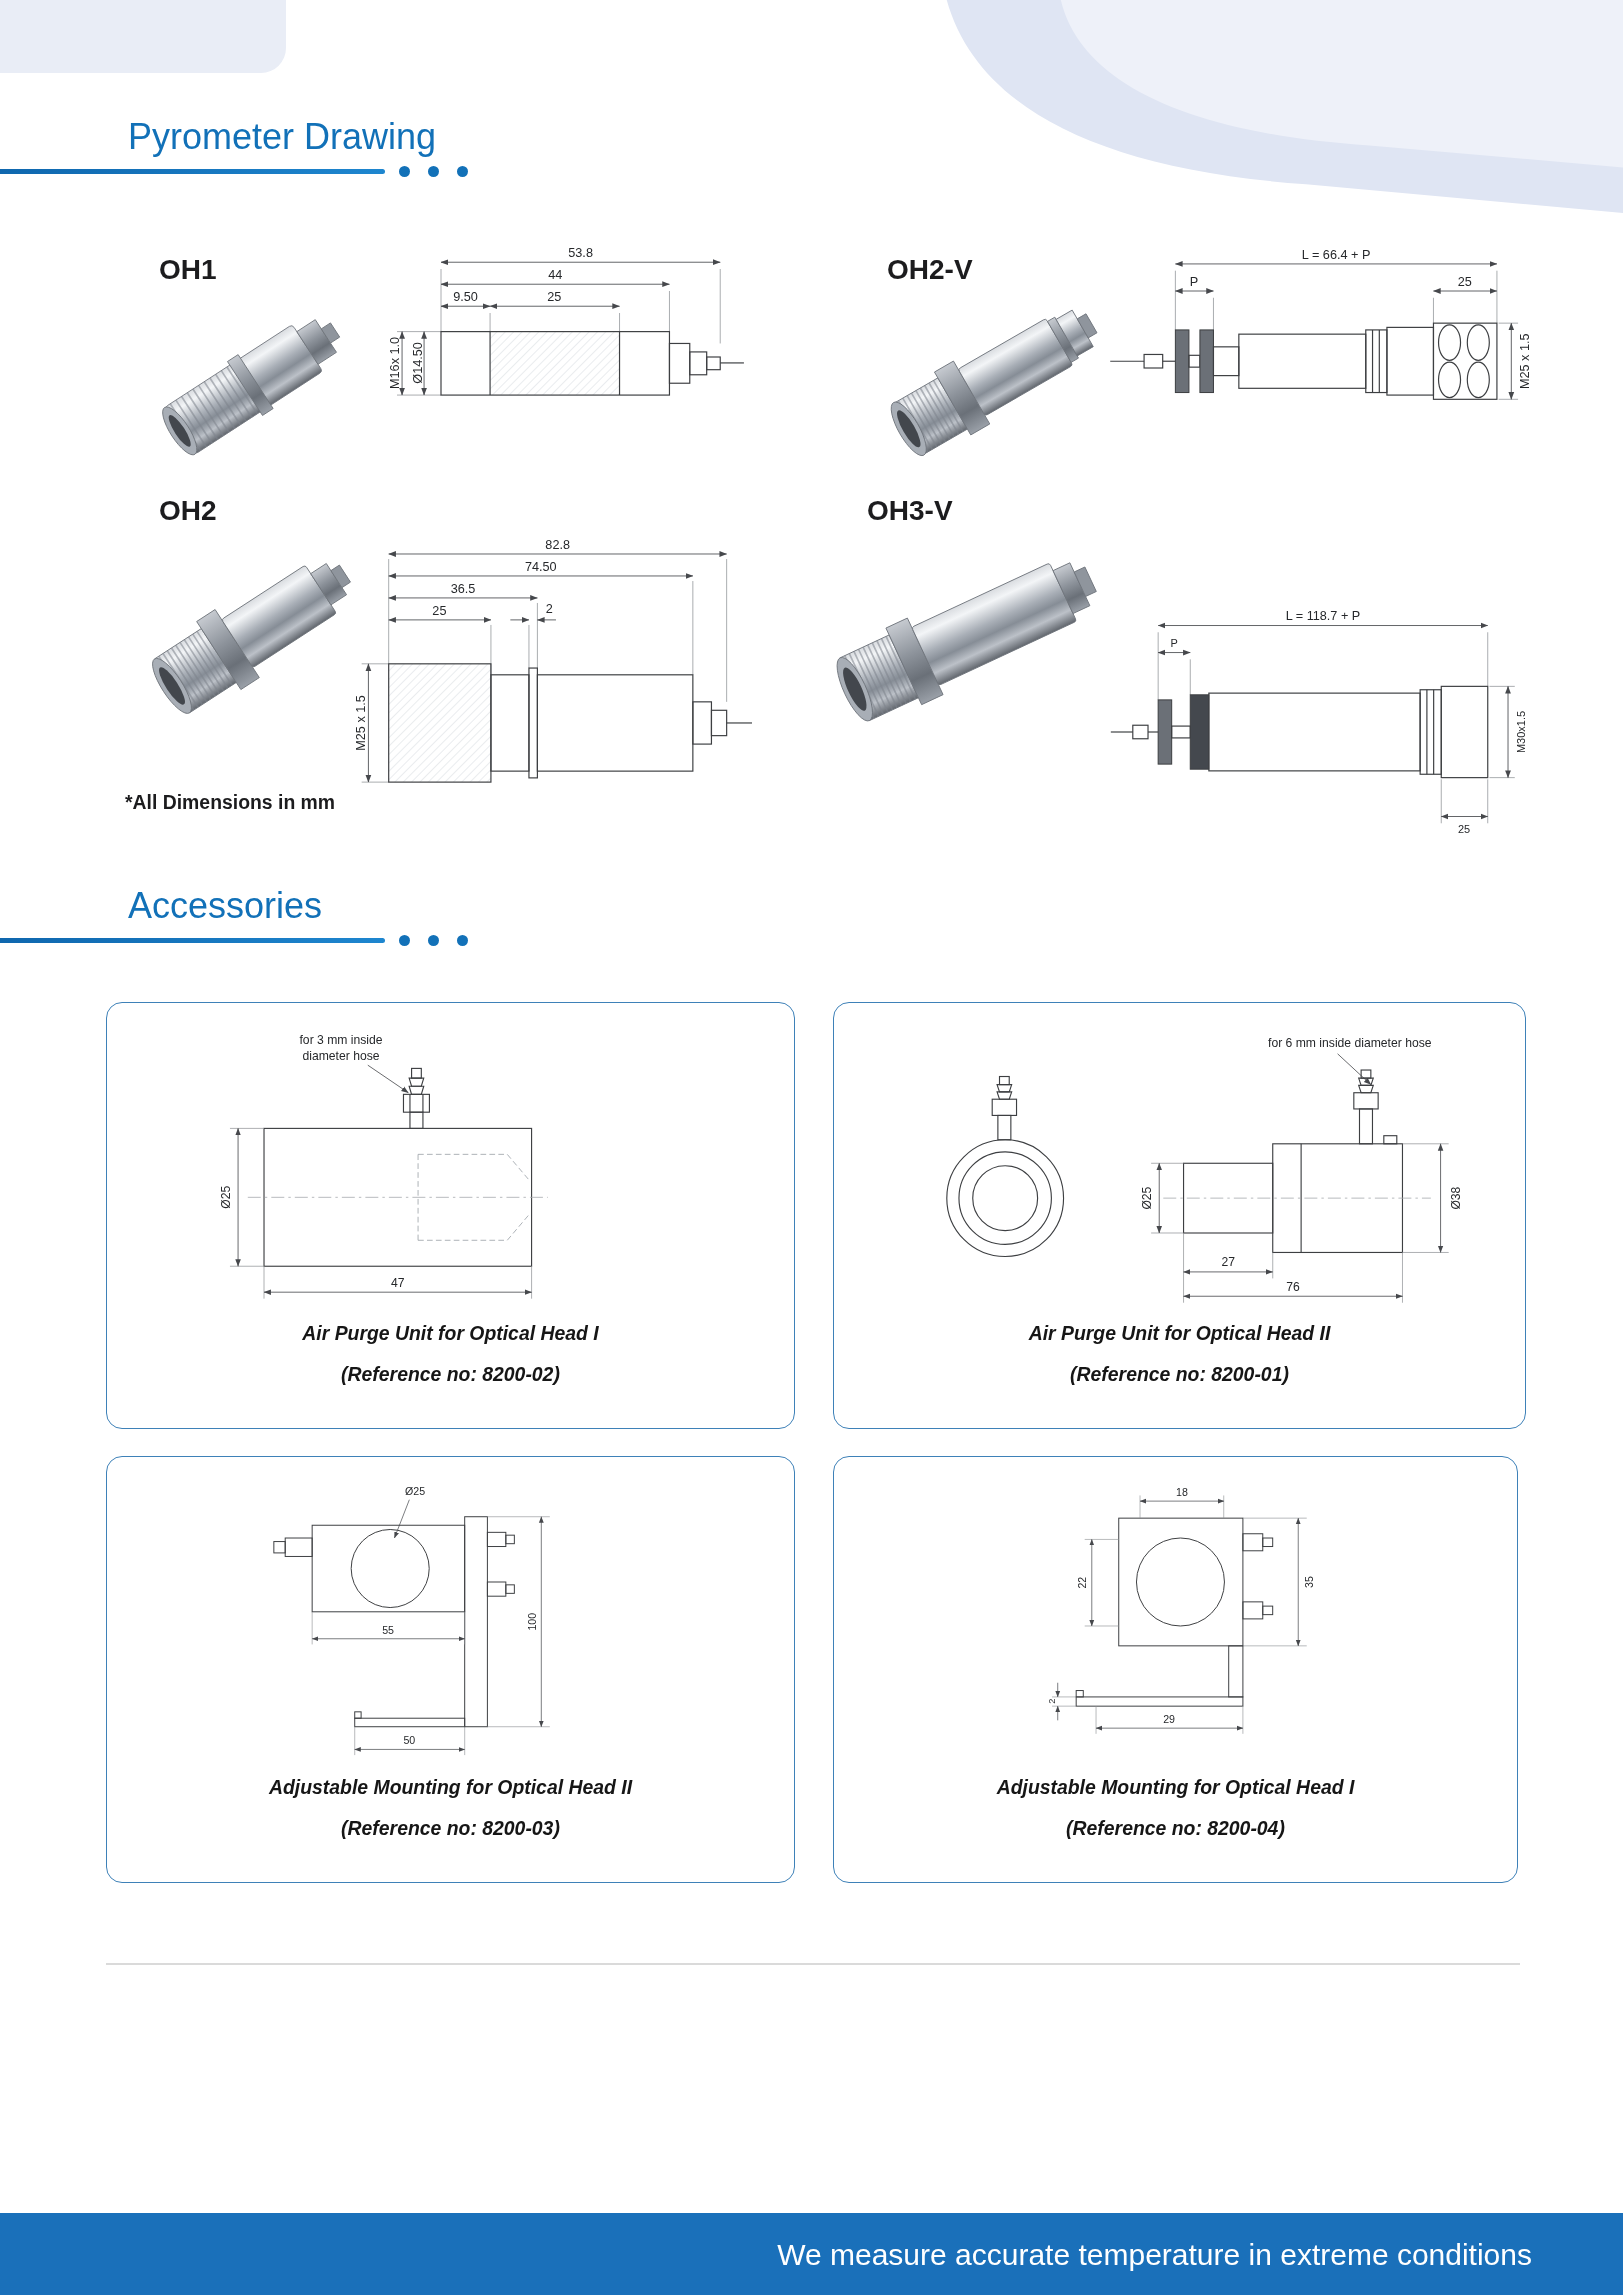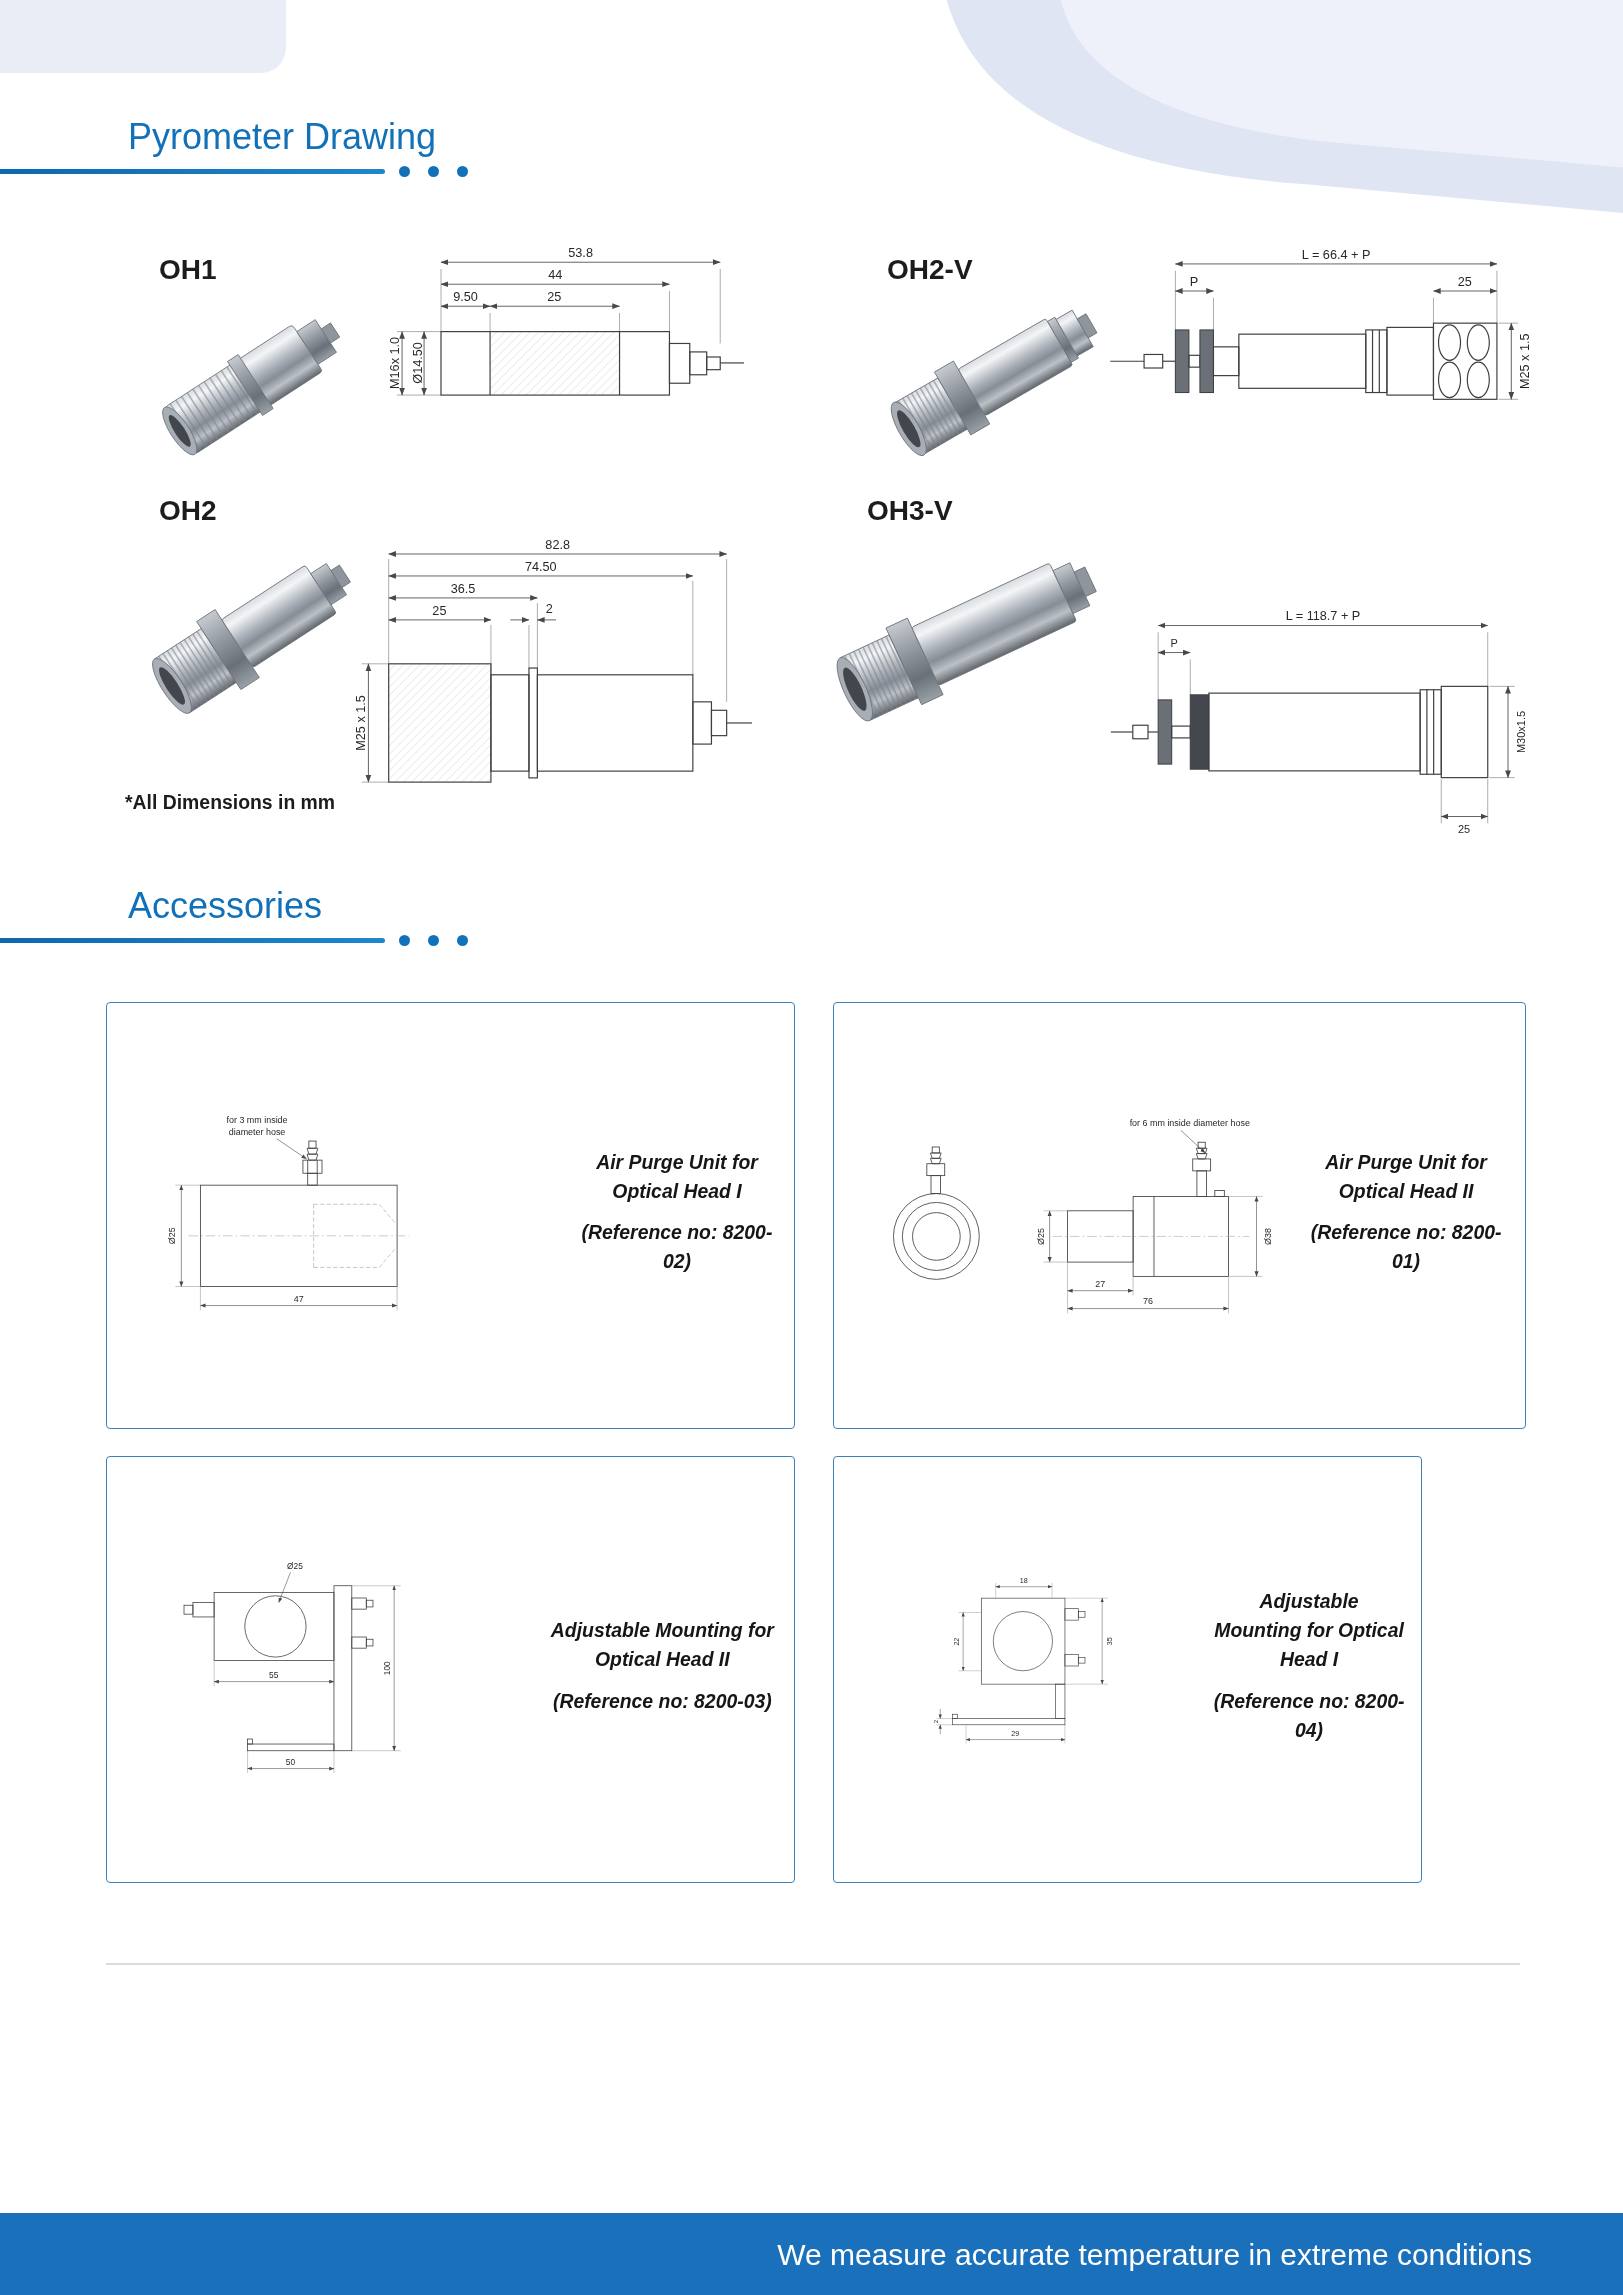--- a/index.html
+++ b/index.html
@@ -7,21 +7,21 @@
   .page{position:relative;width:1623px;height:2295px;background:#ffffff;overflow:hidden;}
   .abs{position:absolute;}
   .decor-tl{position:absolute;left:0;top:0;width:286px;height:73px;background:#e9edf6;border-radius:0 0 25px 0;}
   .decor-tr{position:absolute;right:0;top:0;width:727px;height:279px;}
   .section-title{position:absolute;margin:16px;font-size:36px;font-weight:normal;color:#1271b8;}
   .rule{position:absolute;left:0;height:5px;border-radius:0 3.4px 3.4px 0;background:linear-gradient(90deg,#0f67ae,#1e86cf);}
   .rule-dots{position:absolute;display:flex;gap:18px;}
   .rule-dots span{display:block;width:11px;height:11px;border-radius:50%;background:#1271b8;}
   .oh-label{position:absolute;font-size:28px;font-weight:bold;color:#1c1c1e;}
   .note{position:absolute;font-size:19.4px;font-weight:600;color:#1c1c1e;}
-  .acc-box{position:absolute;border:1.7px solid #3e81b8;border-radius:4px;background:#fff;display:flex;flex-direction:row;align-items:center;justify-content:flex-start;padding:20px 4.2px 27px;box-sizing:border-box;}
+  .acc-box{position:absolute;border:1.7px solid #3e81b8;border-radius:16px;background:#fff;display:flex;flex-direction:column;align-items:center;justify-content:flex-start;padding:20px 4.2px 27px;box-sizing:border-box;}
   .acc-caption{text-align:center;font-size:19.4px;font-weight:bold;color:#161616;line-height:1.5;}
   .acc-caption p{margin:12px;font-style:italic;}
   .divider{position:absolute;height:1.7px;background:#dadada;}
   .footer{position:absolute;left:0;top:2213px;width:1623px;height:83px;background:#1a70ba;display:flex;align-items:center;justify-content:flex-end;padding-right:91px;box-sizing:border-box;}
   .footer-text{color:#ffffff;font-size:30px;margin-left:32px;}
   svg text{font-family:"Liberation Sans", sans-serif;}
   .dimtext{font-size:15px;fill:#26282b;}
   .dimtext-sm{font-size:13px;fill:#26282b;}
   .ln{stroke:#3d3f42;stroke-width:1.4;fill:none;}
   .dim{stroke:#46484c;stroke-width:1;fill:none;}
@@ -330,21 +330,21 @@
       <text class="dimtext" transform="translate(496 204) rotate(-90)" y="4" text-anchor="middle">100</text>
       <line class="dim" x1="245" y1="384" x2="400" y2="384" marker-start="url(#arr)" marker-end="url(#arr)"></line>
       <text class="dimtext" x="322" y="377" text-anchor="middle">50</text>
     </svg>
     <div class="acc-caption">
       <p>Adjustable Mounting for Optical Head II</p>
       <p>(Reference no: 8200-03)</p>
     </div>
   </div>
 
-  <div class="acc-box" style="left:833px;top:1456px;width:589px;height:427px;">
+  <div class="acc-box" style="left:833px;top:1456px;width:685px;height:427px;">
     <svg width="643" height="338" viewBox="0 0 760 400">
       <g>
         <rect class="ln" x="300" y="58" width="175" height="180"></rect>
         <circle class="ln" cx="387" cy="148" r="62"></circle>
         <rect class="ln" x="475" y="80" width="28" height="24"></rect>
         <rect class="ln" x="503" y="86" width="14" height="12"></rect>
         <rect class="ln" x="475" y="176" width="28" height="24"></rect>
         <rect class="ln" x="503" y="182" width="14" height="12"></rect>
         <rect class="ln" x="455" y="238" width="20" height="72"></rect>
         <rect class="ln" x="240" y="310" width="235" height="13"></rect>

